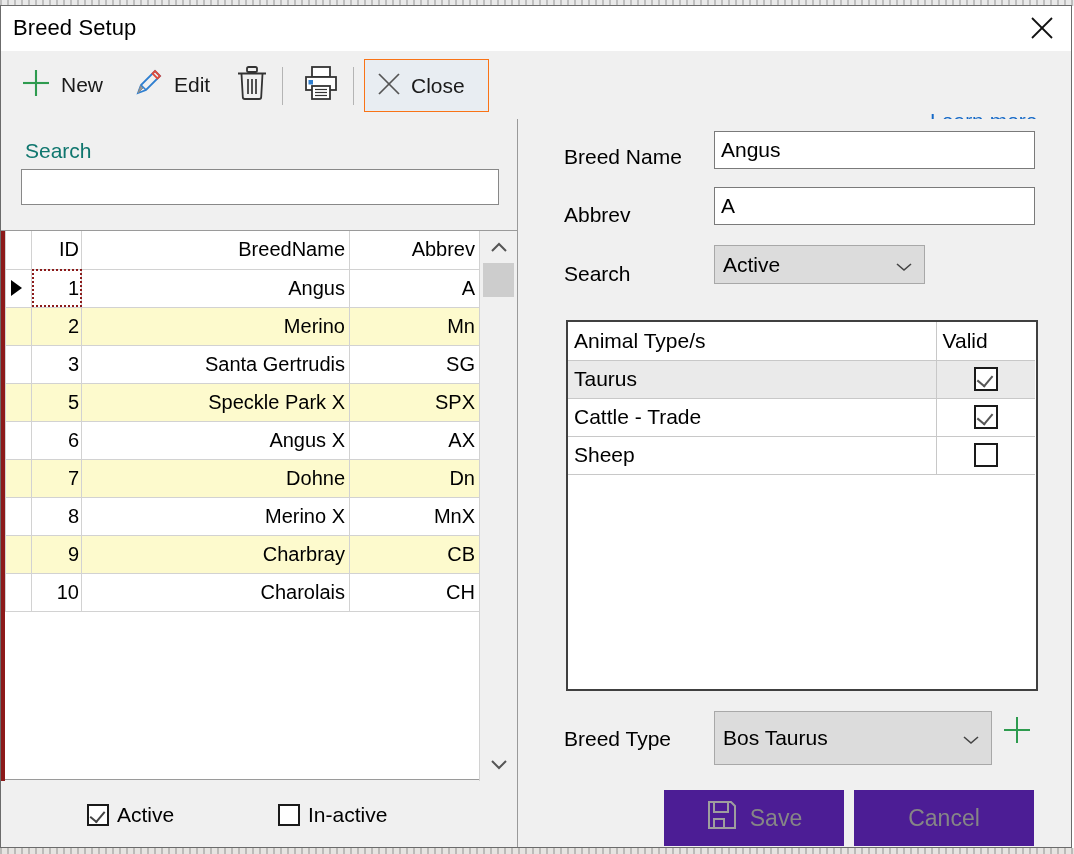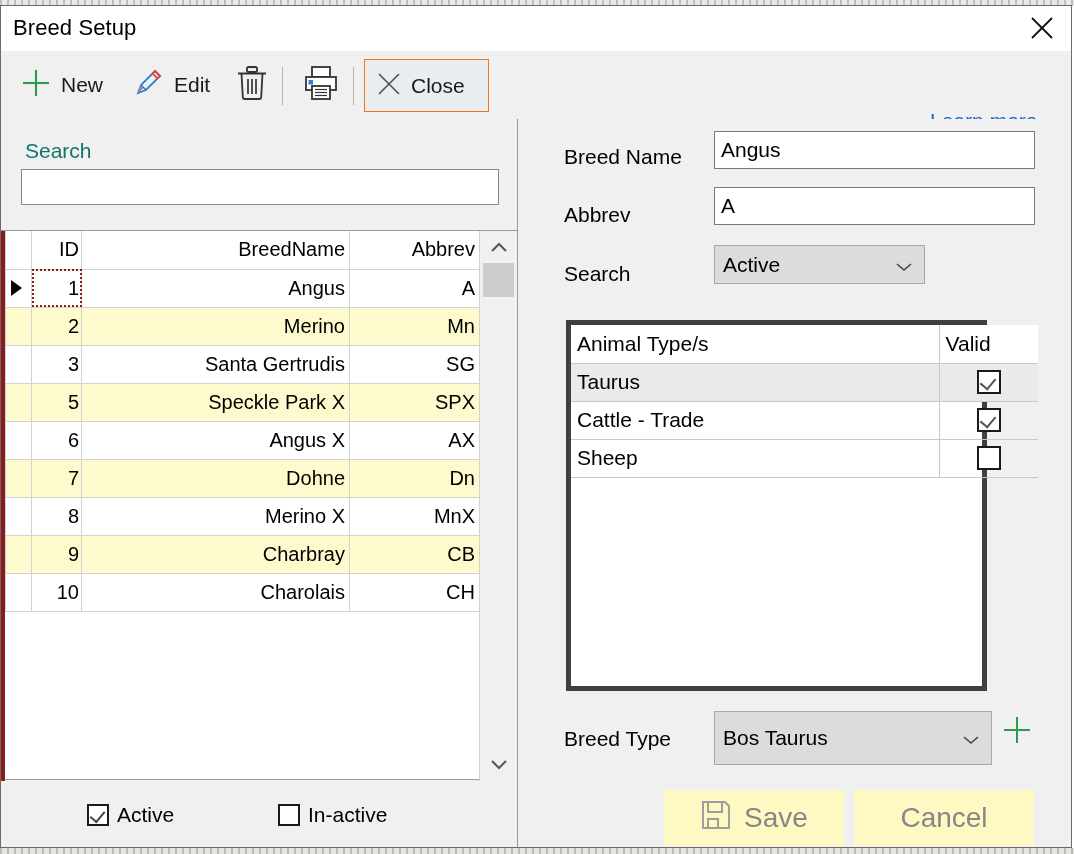--- a/index.html
+++ b/index.html
@@ -356,24 +356,24 @@
     right: 12px;
     top: 50%;
     transform: translateY(-50%);
   }
 
   
   .at-wrap {
     position: absolute;
     left: 48px;
     top: 201px;
-    width: 421px;
+    width: 472px;
     height: 371px;
     background: #ffffff;
-    border: 5px solid #404040;
+    border: 2px solid #404040;
     box-sizing: border-box;
   }
   .at-table {
     width: 467px;
     border-collapse: collapse;
     table-layout: fixed;
   }
   .at-table th, .at-table td {
     font-size: 21px;
     font-weight: 400;
@@ -409,24 +409,24 @@
     border: solid #555;
     border-width: 0 2px 2px 0;
     transform: rotate(40deg);
   }
   .at-cell-center { text-align: center !important; padding: 0 !important; }
 
   
   .btn {
     position: absolute;
     box-sizing: border-box;
-    background: #fef9c3;
+    background: #4c1d95;
     border: none;
     font-family: "Liberation Sans", sans-serif;
-    font-size: 28px;
+    font-size: 23px;
     color: #868686;
     display: flex;
     align-items: center;
     justify-content: center;
     gap: 12px;
     cursor: default;
   }
   .plus-btn {
     position: absolute;
     width: 32px;

